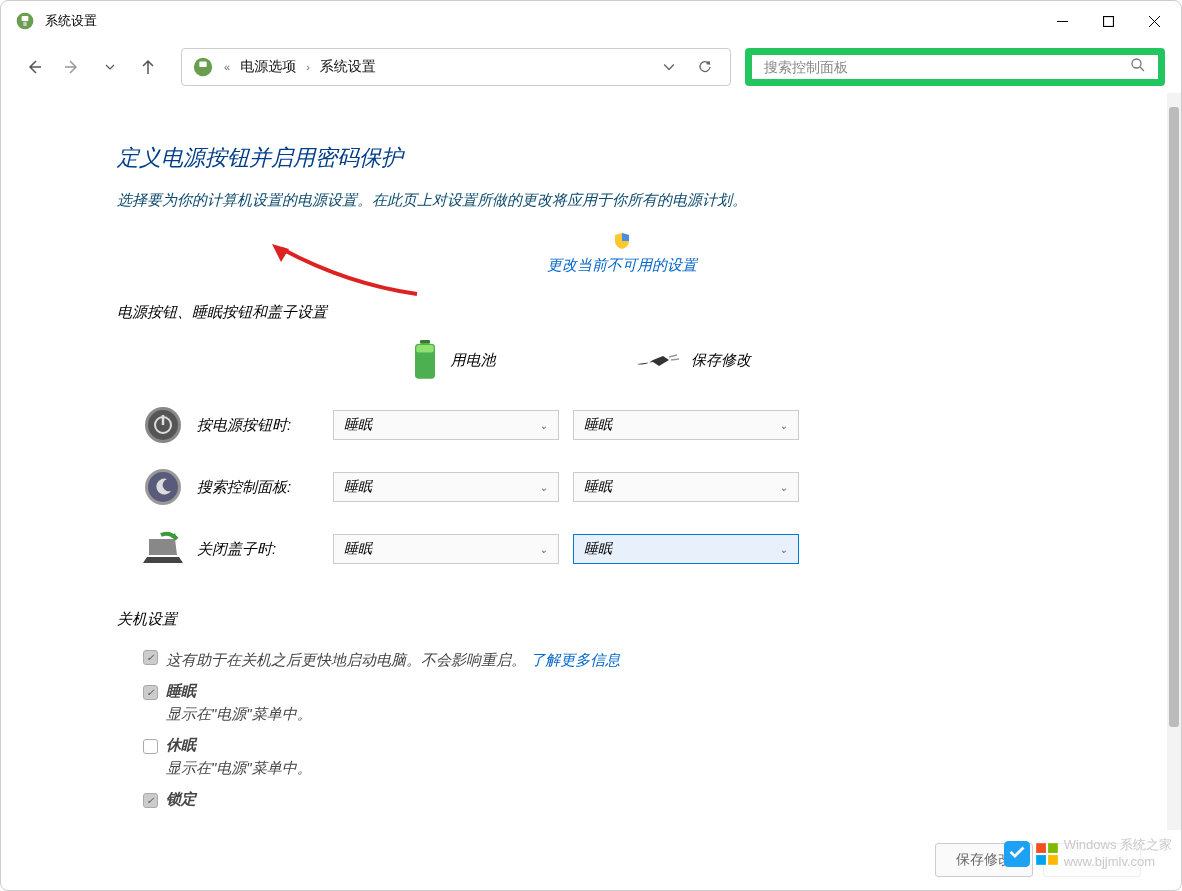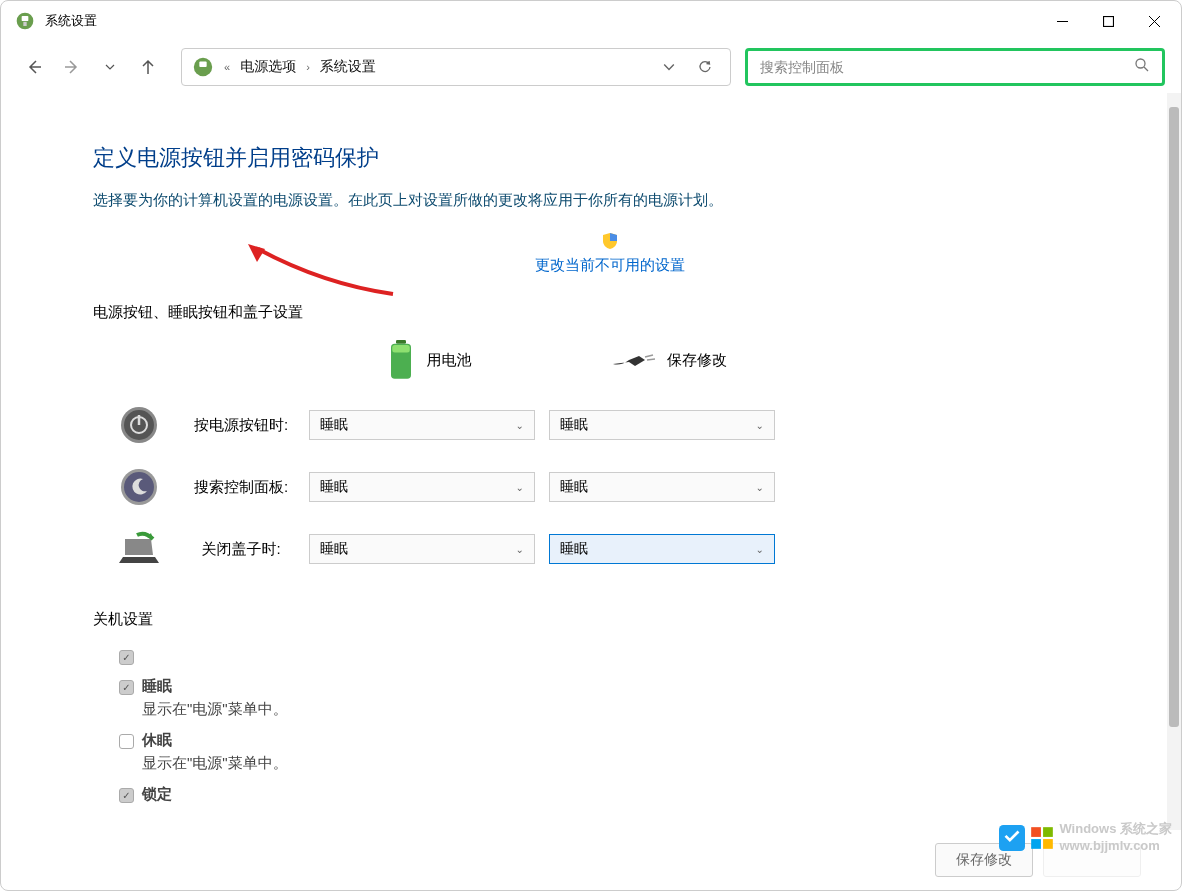--- a/index.html
+++ b/index.html
@@ -17,46 +17,46 @@
     .navbar { height: 52px; display: flex; align-items: center; padding: 0 16px; gap: 4px; }
     .nav-btn { width: 34px; height: 34px; display: flex; align-items: center; justify-content: center; color: #444; border-radius: 4px; }
     .nav-btn svg { width: 16px; height: 16px; }
     .nav-btn.small svg { width: 10px; height: 10px; }
     .addr-bar { flex: 1; height: 38px; border: 1px solid #ccc; border-radius: 4px; display: flex; align-items: center; padding: 0 10px; margin-left: 12px; gap: 6px; }
     .addr-icon { width: 22px; height: 22px; }
     .addr-chevron { color: #666; font-size: 11px; padding: 0 4px; }
     .addr-seg { font-size: 14px; color: #111; }
     .addr-spacer { flex: 1; }
     .addr-end-btn { width: 30px; height: 30px; display: flex; align-items: center; justify-content: center; color: #555; }
-    .search-bar { width: 420px; height: 38px; border: 3px solid #22c55e; border-radius: 4px; display: flex; align-items: center; padding: 0 12px; margin-left: 10px; }
+    .search-bar { width: 420px; height: 38px; border: 7px solid #22c55e; border-radius: 4px; display: flex; align-items: center; padding: 0 12px; margin-left: 10px; }
     .search-input { flex: 1; border: none; outline: none; font-size: 14px; color: #333; background: transparent; }
     .search-input::placeholder { color: #888; }
     .search-icon { color: #666; }
     
     
     .content-wrap { flex: 1; display: flex; overflow: hidden; }
-    .content { flex: 1; padding: 50px 40px 20px 92px; overflow-y: auto; }
+    .content { flex: 1; padding: 50px 40px 20px 116px; overflow-y: auto; font-style: italic; }
     .scrollbar-track { width: 14px; background: #f3f3f3; position: relative; }
     .scrollbar-thumb { width: 10px; background: #bbb; border-radius: 3px; position: absolute; left: 2px; top: 14px; height: 620px; }
     
     .heading { font-size: 22px; color: #003e8a; font-weight: 400; margin-bottom: 18px; }
     .description { font-size: 15px; color: #0c4a6e; margin-bottom: 22px; }
     
     .admin-link-row { display: flex; align-items: center; gap: 6px; margin-bottom: 28px; position: relative; flex-direction: column; }
     .shield-icon { width: 18px; height: 18px; }
     .admin-link { color: #0066cc; font-size: 15px; }
     .arrow-annotation { position: absolute; left: 150px; top: 12px; pointer-events: none; }
     
     .section-title { font-size: 15px; color: #000; margin-bottom: 18px; }
     
     
     .power-headers { display: flex; margin-bottom: 14px; margin-left: 216px; }
     .power-header { width: 240px; display: flex; align-items: center; gap: 12px; font-size: 15px; justify-content: center; }
     
-    .power-row { display: flex; align-items: center; height: 62px; margin-left: 24px; text-align: center; }
+    .power-row { display: flex; align-items: center; height: 62px; margin-left: 24px; }
     .power-row-icon { width: 44px; height: 44px; margin-right: 12px; display: flex; align-items: center; justify-content: center; }
     .power-row-label { width: 136px; font-size: 15px; }
     .power-select { width: 226px; height: 30px; border: 1px solid #ccc; display: flex; align-items: center; justify-content: space-between; padding: 0 10px; font-size: 14px; margin-right: 14px; background: #fafafa; }
     .power-select.active { border-color: #0078d4; background: #e8f1fb; }
     .power-select .chev { color: #666; font-size: 10px; }
     
     
     .shutdown-section { margin-top: 30px; }
     .shutdown-item { display: flex; align-items: flex-start; margin-left: 26px; margin-bottom: 12px; }
     .checkbox { width: 15px; height: 15px; border: 1px solid #aaa; border-radius: 3px; margin-right: 8px; margin-top: 3px; background: #ccc; display: flex; align-items: center; justify-content: center; }
@@ -65,21 +65,21 @@
     .shutdown-text { flex: 1; }
     .shutdown-label { font-size: 15px; font-weight: 600; color: #444; }
     .shutdown-desc { font-size: 15px; color: #444; margin-top: 4px; }
     .learn-link { color: #0066cc; }
     
     
     .footer { height: 60px; display: flex; align-items: center; justify-content: flex-end; padding: 0 40px; gap: 10px; }
     .footer-btn { height: 34px; min-width: 98px; border: 1px solid #ccc; background: #fafafa; font-size: 14px; color: #666; border-radius: 3px; display: flex; align-items: center; justify-content: center; }
     
     
-    .watermark { position: absolute; right: 10px; bottom: 36px; display: flex; align-items: center; gap: 4px; font-weight: bold; }
+    .watermark { position: absolute; right: 10px; bottom: 20px; display: flex; align-items: center; gap: 4px; }
     .wm-text { color: #c9c9c9; font-size: 13px; line-height: 1.3; }
   </style>
 </head>
 <body>
 
 <div class="window">
 
   <div class="titlebar">
     <span class="titlebar-icon">
       <svg viewBox="0 0 24 24">
@@ -265,20 +265,24 @@
             <span class="chev">⌄</span>
           </div>
       </div>
 
       <div class="shutdown-section">
         <div class="section-title">关机设置</div>
 
         <div class="shutdown-item">
           <span class="checkbox checked"></span>
           <div class="shutdown-text">
+            <div class="shutdown-desc">
+              <span>这有助于在关机之后更快地启动电脑。不会影响重启。</span>
+              <a class="learn-link">了解更多信息</a>
+            </div>
           </div>
         </div>
 
         <div class="shutdown-item">
           <span class="checkbox checked"></span>
           <div class="shutdown-text">
             <div class="shutdown-label">睡眠</div>
             <div class="shutdown-desc">显示在"电源"菜单中。</div>
           </div>
         </div>

